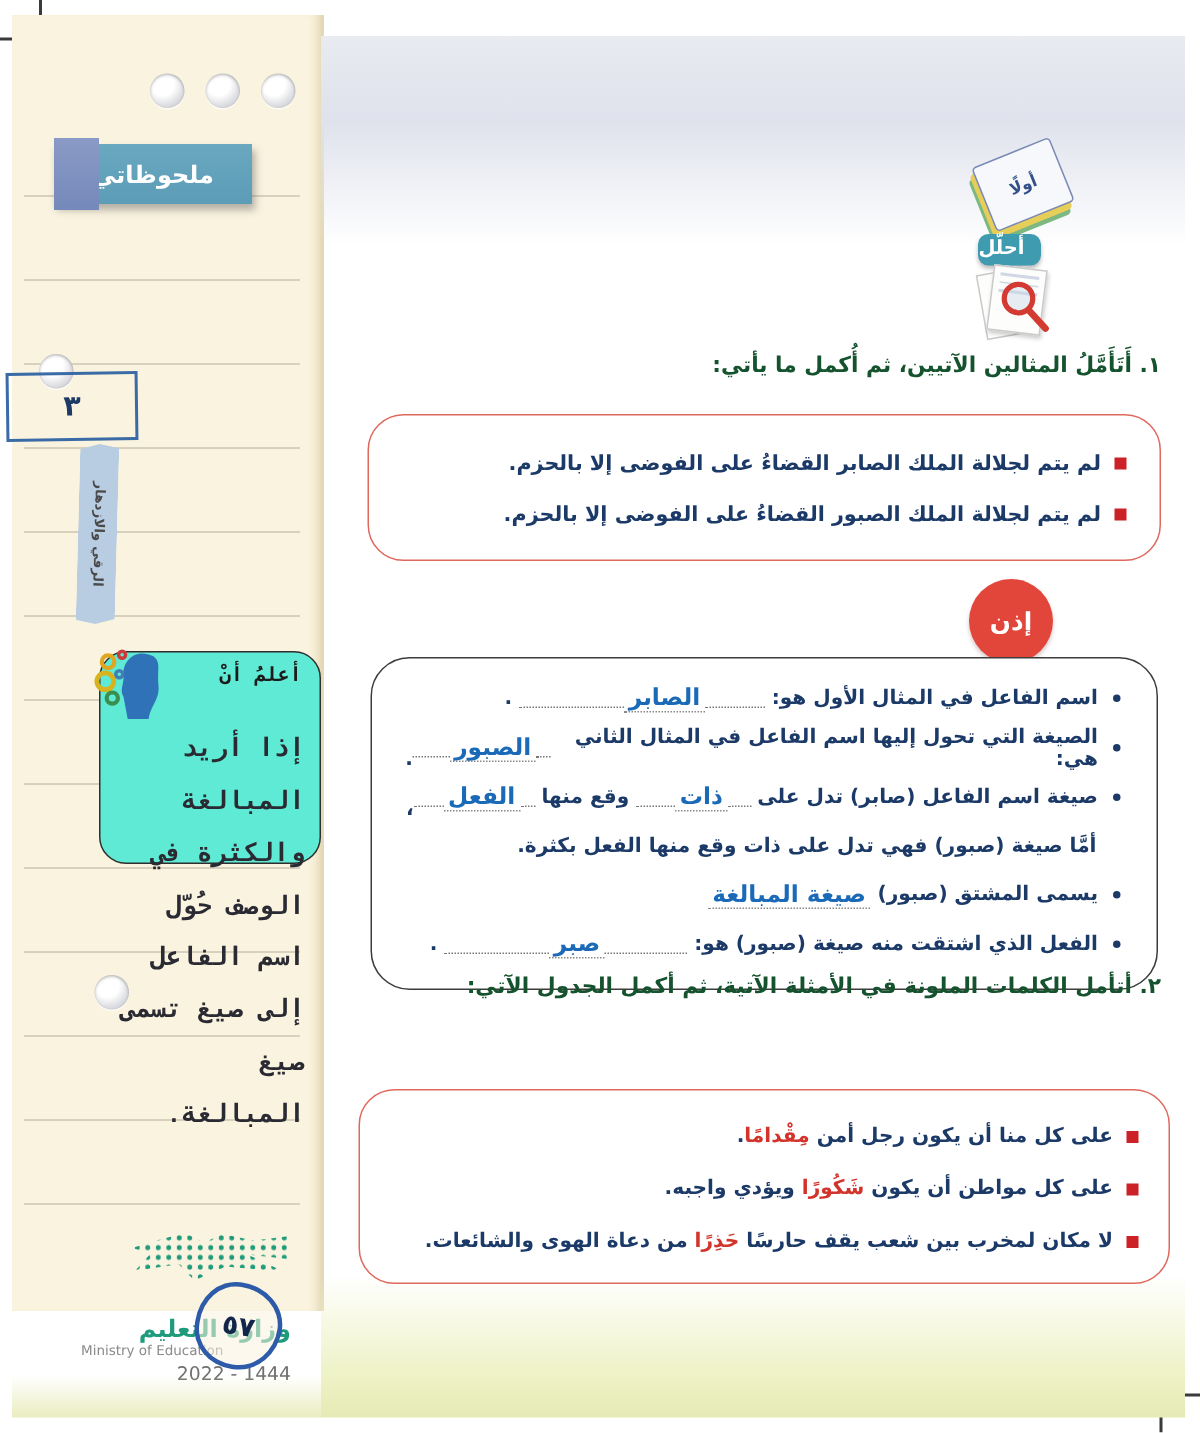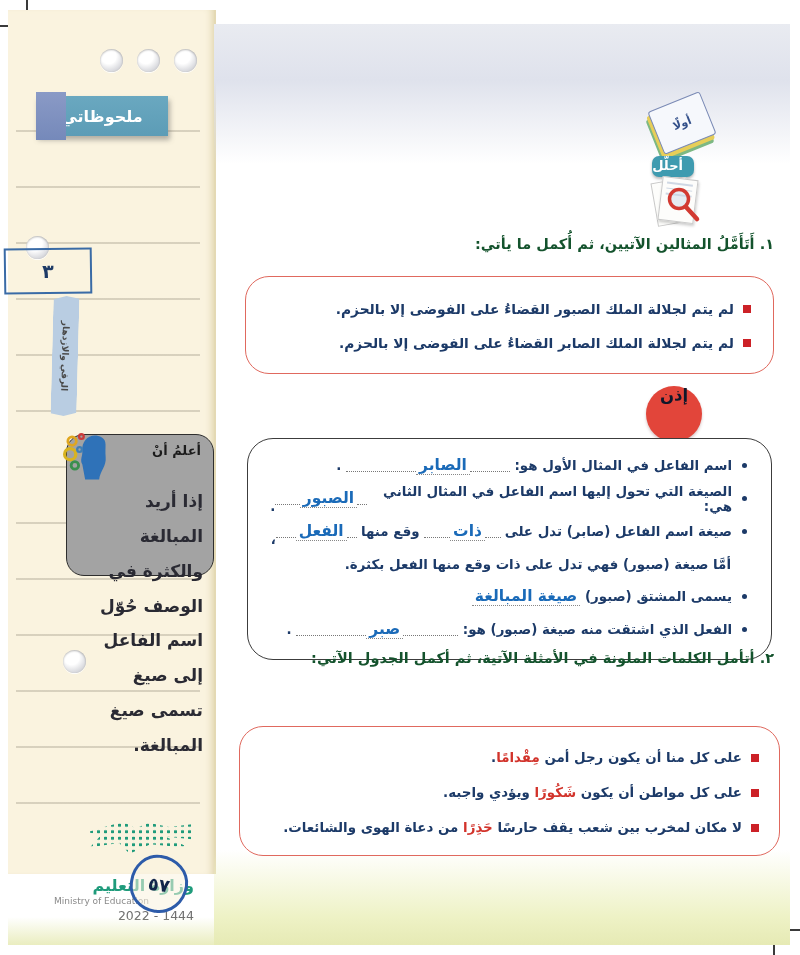--- a/index.html
+++ b/index.html
@@ -55,22 +55,22 @@
     background:#b9cde2;transform:rotate(1.5deg);
     clip-path:polygon(0 3%,50% 0,100% 2%,100% 97%,50% 100%,0 98%);
     display:flex;align-items:center;justify-content:center;
   }
   .ribbon span{
     transform:rotate(90deg);white-space:nowrap;
     font-size:9px;color:#4a4a4a;font-weight:bold;letter-spacing:1px;
   }
   .know-box{
     position:absolute;left:58px;top:424px;width:148px;height:142px;
-    background:#a3a3a3;border:1.6px solid #2e2e2e;border-radius:18px;
-    direction:rtl;box-sizing:border-box;padding:8px 10px 6px 10px;
+    background:#5eead4;border:1.6px solid #2e2e2e;border-radius:18px;
+    direction:rtl;box-sizing:border-box;padding:8px 10px 6px 10px;font-family:Liberation Mono, monospace;
   }
   .know-title{
     text-align:right;font-size:13px;font-weight:bold;color:#1b1b1b;margin:0 2px 4px 0;
   }
   .know-icon{position:absolute;left:-8px;top:-6px;}
   .know-body{
     font-size:17px;font-weight:bold;color:#2a2a33;line-height:2.05;text-align:right;margin-top:26px;
   }
   
   .moe{position:absolute;left:46px;top:812px;width:140px;direction:rtl;}
@@ -134,22 +134,22 @@
   .h2{top:640px;}
 
   .rbox{
     position:absolute;border:1.7px solid #e0695e;border-radius:24px;
     box-sizing:border-box;background:#fff;
   }
   .box1{top:266px;right:16px;left:31px;height:98px;padding:15px 22px;}
   .box3{top:716px;right:10px;left:25px;height:130px;padding:13px 20px;}
   .idhan{
     position:absolute;top:376px;right:88px;width:56px;height:56px;border-radius:50%;
-    background:#e2453a;color:#0f172a;font-weight:bold;font-size:16.5px;
-    display:flex;justify-content:center;
+    background:#e2453a;color:#ffffff;font-weight:bold;font-size:16.5px;
+    display:flex;align-items:center;justify-content:center;
     box-shadow:0 2px 3px rgba(120,60,60,.3);
   }
   .box2{
     position:absolute;top:428px;right:18px;left:33px;height:222px;
     border:1.4px solid #3c3c3c;border-radius:26px;box-sizing:border-box;
     background:#fff;padding:10px 24px 8px 18px;
   }
   .row{display:flex;align-items:center;color:#1c3a68;font-weight:bold;font-size:13.8px;}
   .box1 .row{height:34px;}
   .box3 .row{height:35px;font-size:13.4px;}
@@ -242,25 +242,25 @@
         <line x1="22" y1="21" x2="33" y2="33" stroke="#d23a32" stroke-width="4.5" stroke-linecap="round"></line>
       </svg>
     </div>
   </div>
 
   <div class="h1">١. أَتَأَمَّلُ المثالين الآتيين، ثم أُكمل ما يأتي:</div>
 
   <div class="rbox box1">
     <div class="row">
       <span class="sq"></span>
+      <span>لم يتم لجلالة الملك الصابر القضاءُ على الفوضى إلا بالحزم.</span>
+    </div>
+    <div class="row">
+      <span class="sq"></span>
       <span>لم يتم لجلالة الملك الصبور القضاءُ على الفوضى إلا بالحزم.</span>
-    </div>
-    <div class="row">
-      <span class="sq"></span>
-      <span>لم يتم لجلالة الملك الصابر القضاءُ على الفوضى إلا بالحزم.</span>
     </div>
   </div>
 
   <div class="idhan">
     <span>إذن</span>
   </div>
 
   <div class="box2">
     <div class="row2">
       <span class="dot"></span>

